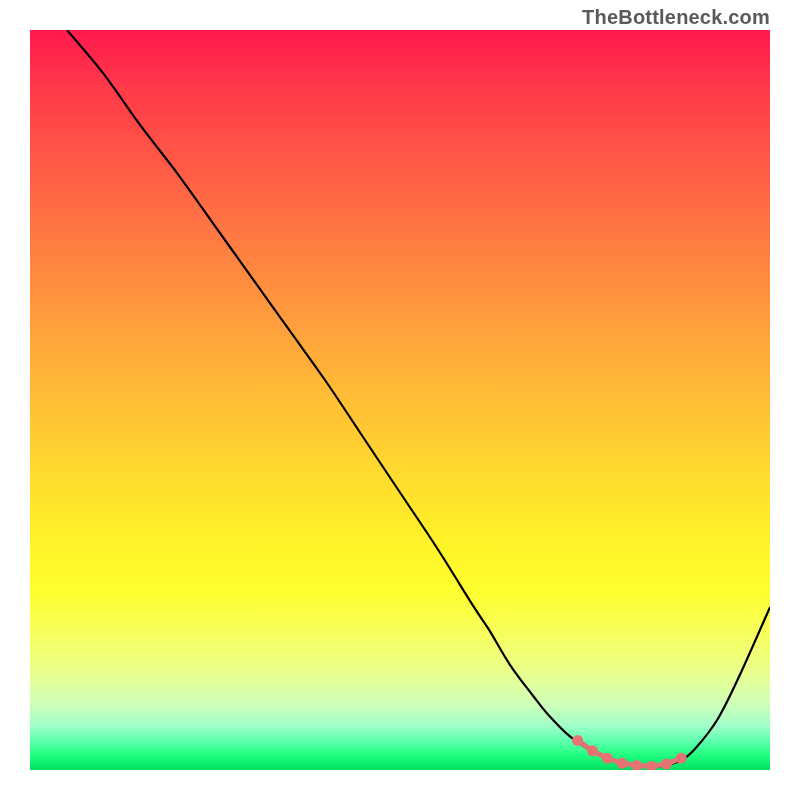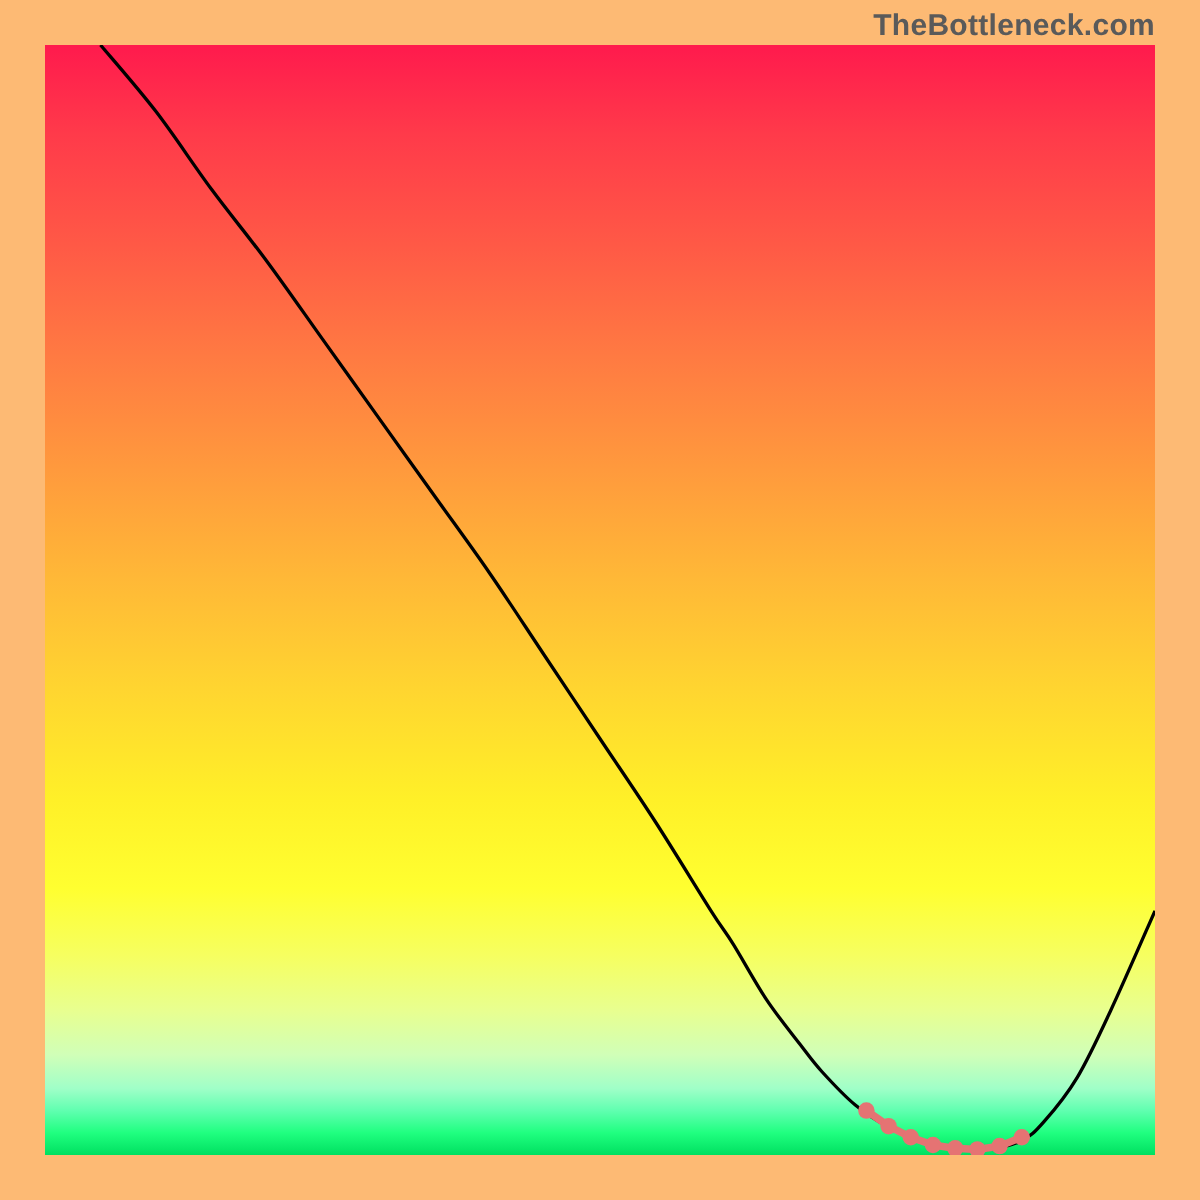--- a/index.html
+++ b/index.html
@@ -7,21 +7,21 @@
     padding: 0;
     width: 800px;
     height: 800px;
     background: #000;
     overflow: hidden;
   }
   .container {
     position: relative;
     width: 800px;
     height: 800px;
-    background: #fdba74;
+    background: #ffffff;
   }
   .plot-area {
     position: absolute;
     left: 30px;
     top: 30px;
     width: 740px;
     height: 740px;
     background: linear-gradient(to bottom,
       #ff1a4d 0%,
       #ff3a4a 8%,

